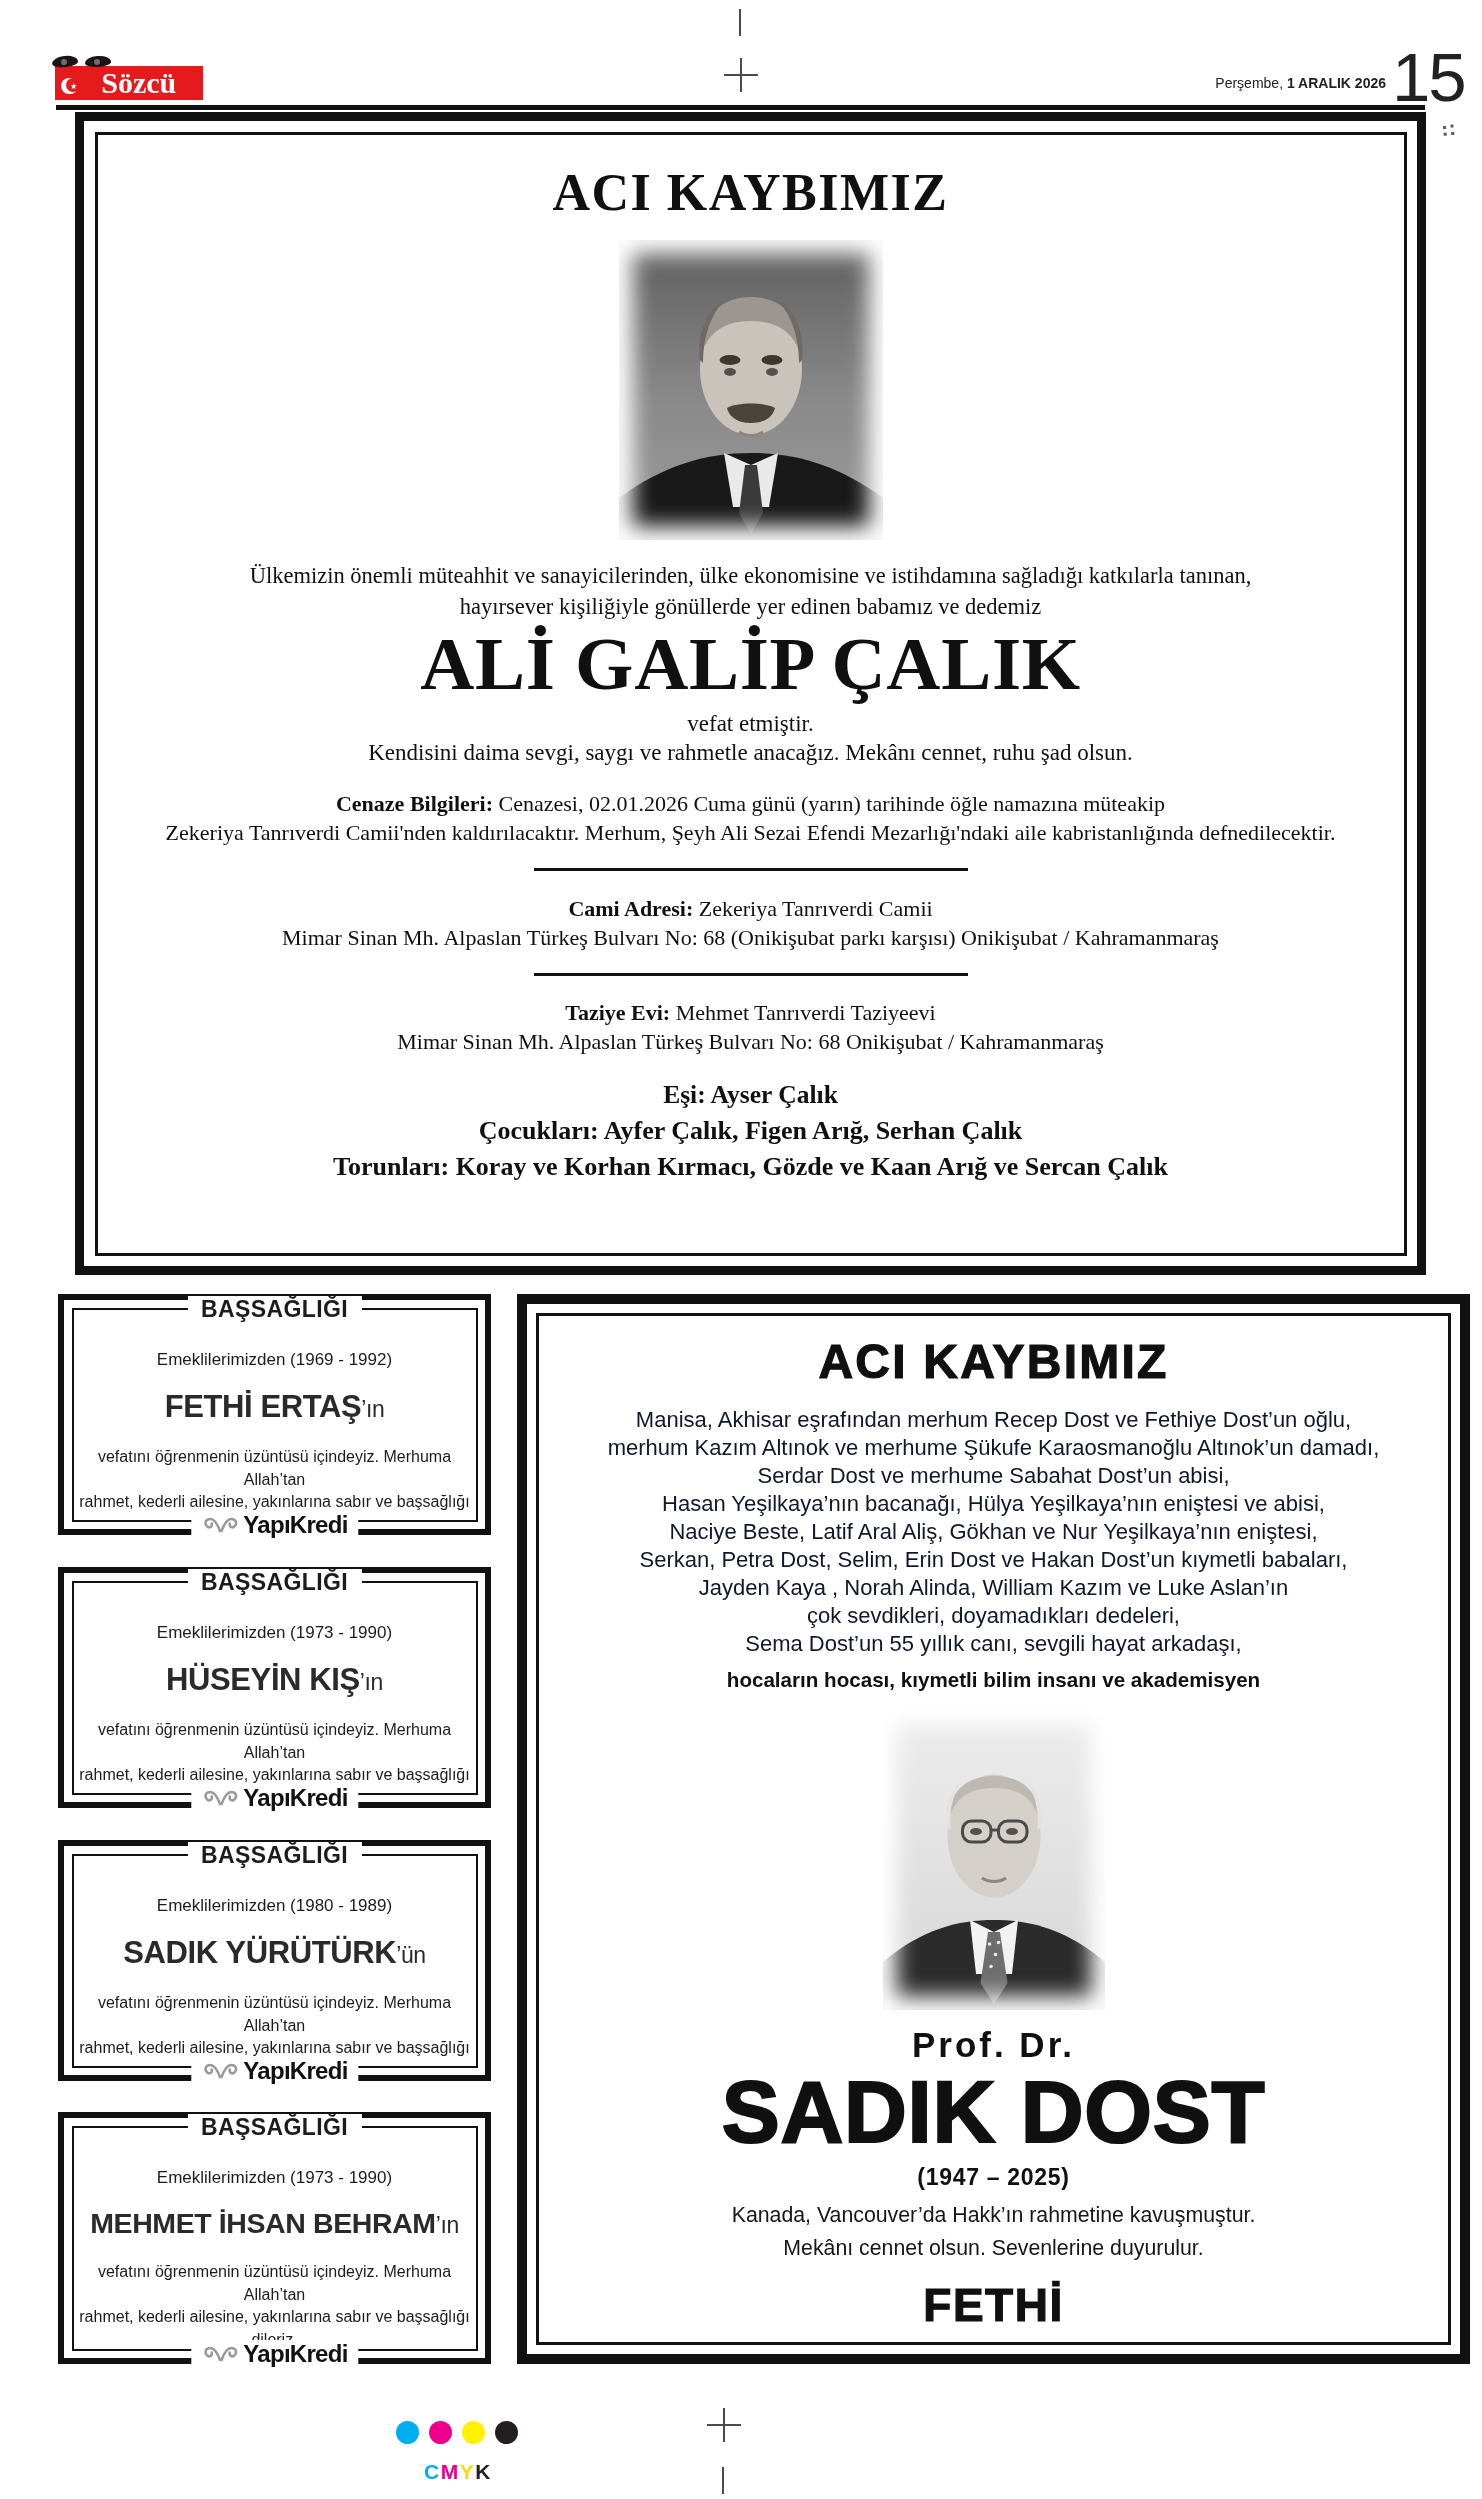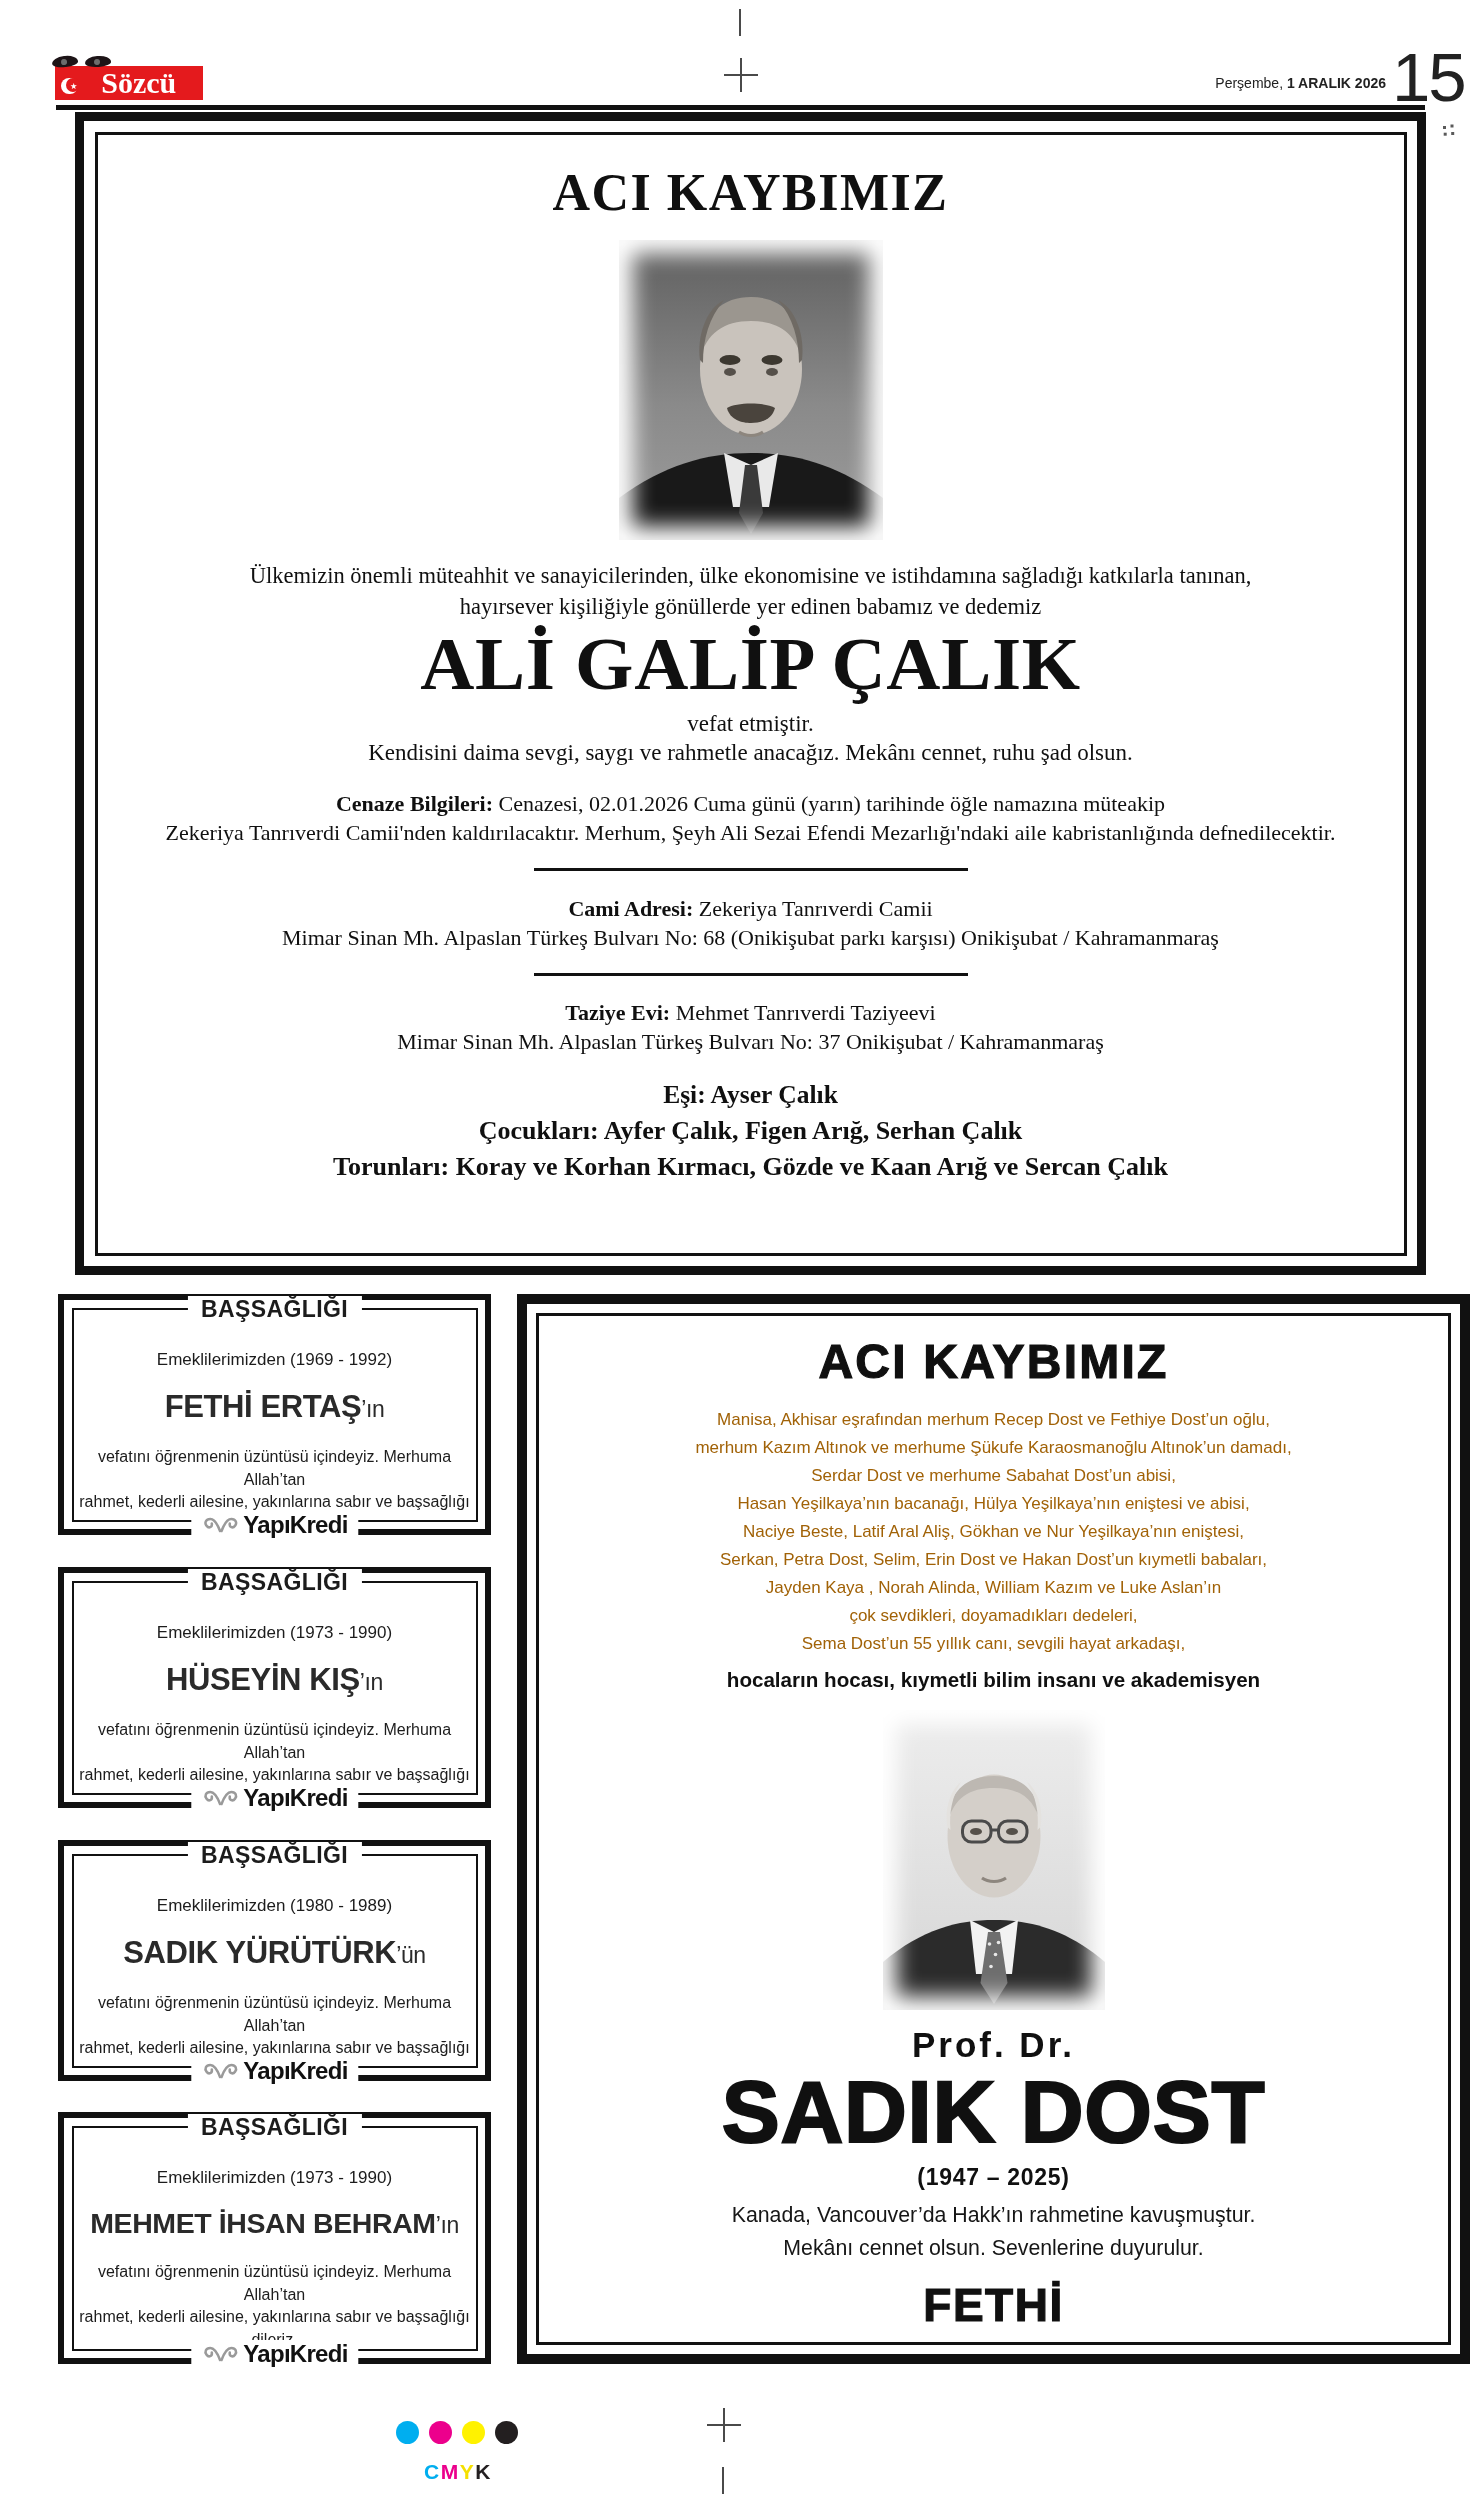--- a/index.html
+++ b/index.html
@@ -86,21 +86,21 @@
     padding:0 10.5px; display:flex; align-items:center; gap:3px; white-space:nowrap; }
   .cbox-logo svg { display:block; }
   .cbox-logo .brand { font-size:24px; font-weight:bold; letter-spacing:-0.7px; color:#111; }
 
   
   .right-box { position:absolute; left:517px; top:1294px; width:953px; height:1070px;
     border:10.5px solid #111; padding:9px; background:#fff; }
   .right-inner { width:100%; height:100%; border:3.7px solid #111; text-align:center; overflow:hidden; }
   .heavy { font-weight:bold; -webkit-text-stroke:1.2px #111; }
   .right-title { font-size:48px; letter-spacing:2.2px; margin-top:18px; }
-  .rel-lines { margin-top:16.5px; font-size:17px; line-height:28px; color:#a16207; }
+  .rel-lines { margin-top:16.5px; font-size:22px; line-height:28px; color:#0f172a; }
   .honor-line { margin-top:10.5px; font-size:20.6px; font-weight:bold; }
   .prof { margin-top:15px; font-size:35px; font-weight:bold; letter-spacing:3px; }
   .dost-name { font-size:87px; letter-spacing:0.7px; line-height:1.0; margin-top:3px; -webkit-text-stroke:2.2px #111; font-weight:bold; }
   .years { margin-top:9px; font-size:23px; font-weight:bold; letter-spacing:0.7px; }
   .closing { margin-top:7.5px; font-size:21.3px; line-height:33px; color:#161616; }
   .ailesi { margin-top:13.5px; font-size:46px; letter-spacing:1.5px; }
 
   
   .cmyk-dot { position:absolute; top:2421px; width:23px; height:23px; border-radius:50%; }
   .cmyk-label { position:absolute; top:2460px; left:396px; width:124px; text-align:center;
@@ -183,21 +183,21 @@
 
     <div class="info-block">
       <div><b>Cami Adresi:</b><span> Zekeriya Tanrıverdi Camii</span></div>
       <div>Mimar Sinan Mh. Alpaslan Türkeş Bulvarı No: 68 (Onikişubat parkı karşısı) Onikişubat / Kahramanmaraş</div>
     </div>
 
     <div class="divider"></div>
 
     <div class="info-block">
       <div><b>Taziye Evi:</b><span> Mehmet Tanrıverdi Taziyeevi</span></div>
-      <div>Mimar Sinan Mh. Alpaslan Türkeş Bulvarı No: 37 Onikişubat / Kahramanmaraş</div>
+      <div>Mimar Sinan Mh. Alpaslan Türkeş Bulvarı No: 68 Onikişubat / Kahramanmaraş</div>
     </div>
 
     <div class="family">
       <div class="f1">Eşi: Ayser Çalık</div>
       <div class="f2">Çocukları: Ayfer Çalık, Figen Arığ, Serhan Çalık</div>
       <div class="f3">Torunları: Koray ve Korhan Kırmacı, Gözde ve Kaan Arığ ve Sercan Çalık</div>
     </div>
   </div>
 </div>
 

